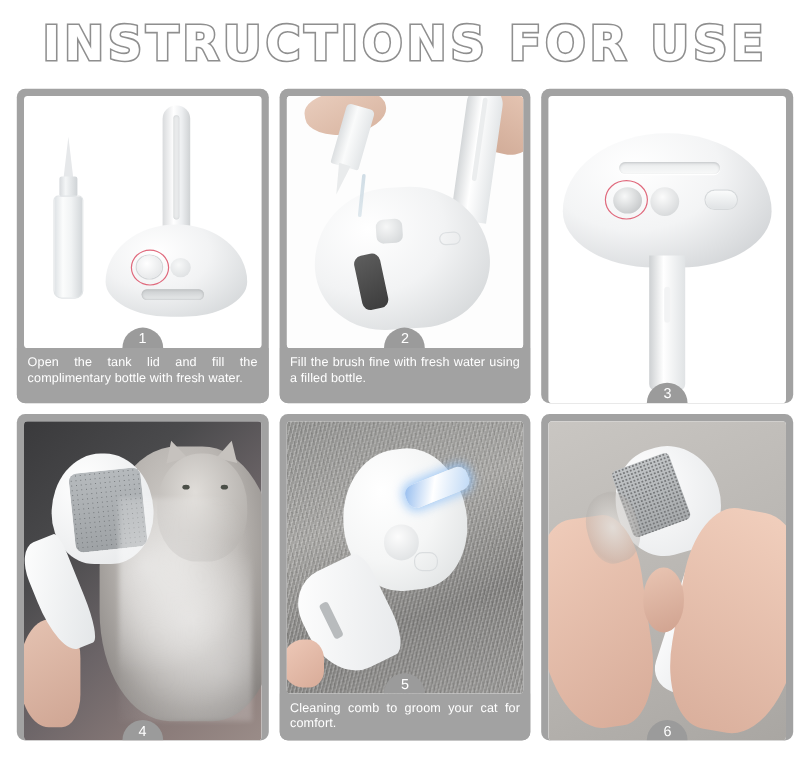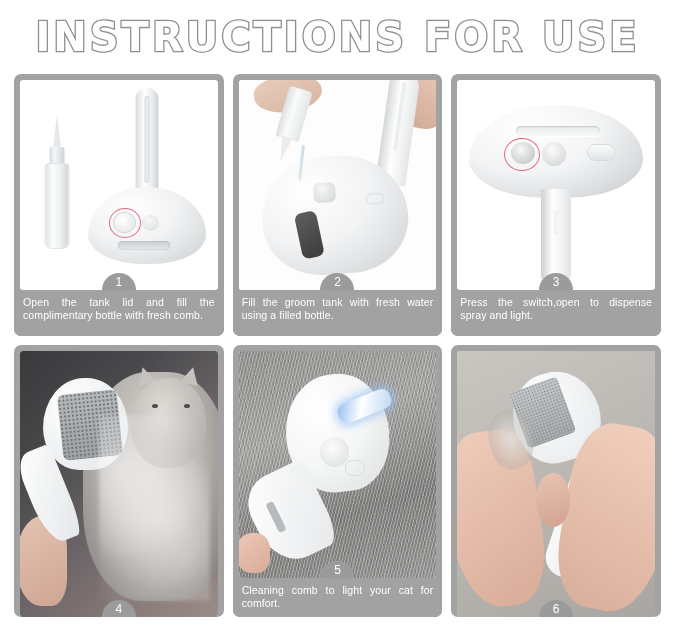--- a/index.html
+++ b/index.html
@@ -559,21 +559,21 @@
               <div class="knob"></div>
               <div class="tank"></div>
               <div class="ring"></div>
             </div>
           </div>
         </div>
         <div class="badge">
           <span>1</span>
         </div>
       </div>
-      <div class="caption lines3">Open the tank lid and fill the complimentary bottle with fresh comb.</div>
+      <div class="caption lines3">Open the tank lid and fill the complimentary bottle with fresh water.</div>
     </div>
 
     <div class="card matted">
       <div class="photo">
         <div class="scene">
           <div class="p2-bg"></div>
           <div class="p2-hand-top"></div>
           <div class="p2-hand-right"></div>
           <div class="p2-handle">
             <div class="sl"></div>
@@ -583,41 +583,40 @@
             <div class="p2-window"></div>
             <div class="p2-btn"></div>
           </div>
           <div class="p2-bottle"></div>
           <div class="p2-stream"></div>
         </div>
         <div class="badge">
           <span>2</span>
         </div>
       </div>
-      <div class="caption lines3">Fill the groom tank with fresh water using a filled bottle.</div>
+      <div class="caption lines3">Fill the brush fine with fresh water using a filled bottle.</div>
     </div>
 
     <div class="card matted">
       <div class="photo">
         <div class="scene">
           <div class="p3-head">
             <div class="p3-slot"></div>
             <div class="p3-switch"></div>
             <div class="p3-knob"></div>
             <div class="p3-btn"></div>
             <div class="p3-ring"></div>
           </div>
           <div class="p3-stem"></div>
           <div class="p3-stem-slot"></div>
         </div>
         <div class="badge">
           <span>3</span>
         </div>
       </div>
-      <div class="caption lines3">Press the switch,open to dispense spray and light.</div>
     </div>
 
     <div class="card bleed">
       <div class="photo">
         <div class="scene">
           <div class="p4-bg"></div>
           <div class="p4-cat"></div>
           <div class="p4-ear-l"></div>
           <div class="p4-ear-r"></div>
           <div class="p4-cat-head"></div>
@@ -646,21 +645,21 @@
           <div class="p5-knob"></div>
           <div class="p5-btn"></div>
           <div class="p5-grip"></div>
           <div class="p5-grip-slot"></div>
           <div class="p5-finger"></div>
         </div>
         <div class="badge">
           <span>5</span>
         </div>
       </div>
-      <div class="caption">Cleaning comb to light your cat for comfort.</div>
+      <div class="caption">Cleaning comb to groom your cat for comfort.</div>
     </div>
 
     <div class="card bleed">
       <div class="photo">
         <div class="scene">
           <div class="p6-bg"></div>
           <div class="p6-head"></div>
           <div class="p6-pins"></div>
           <div class="p6-handle"></div>
           <div class="p6-hand-r"></div>

